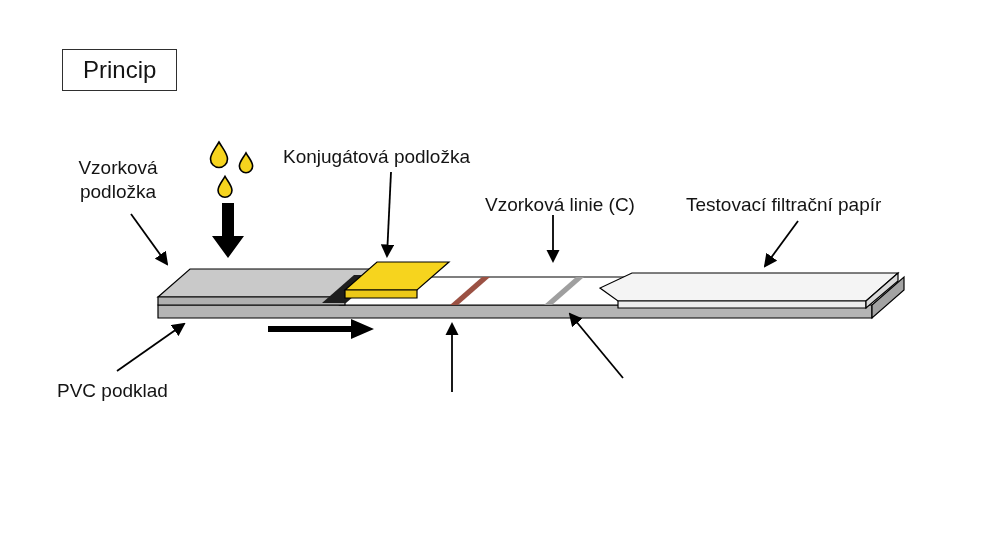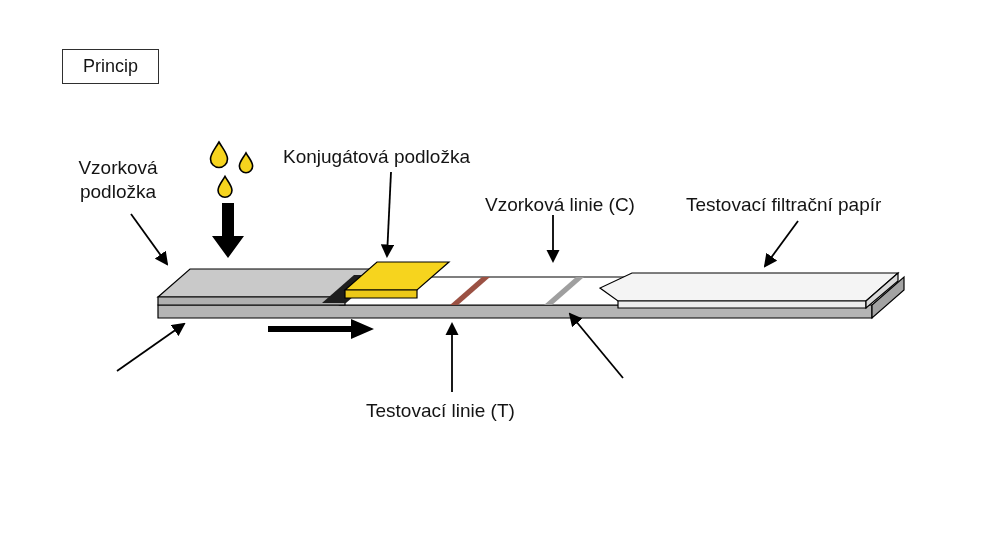--- a/index.html
+++ b/index.html
@@ -8,21 +8,21 @@
     width:1000px;height:546px;
     background:#ffffff;
     font-family:"Liberation Sans", sans-serif;
     color:#141414;
     overflow:hidden;
   }
   .title-box{
     position:absolute;left:62px;top:49px;
     border:1.5px solid #2f2f2f;
     padding:6px 20px;
-    font-size:18px;
+    font-size:24px;
     font-weight:500;
     background:#ffffff;
   }
   .lbl{
     position:absolute;
     font-size:19px;
     font-weight:500;
     line-height:24px;
     white-space:pre-line;
     text-align:center;
@@ -96,17 +96,17 @@
 
   <div class="lbl center" style="left:48px;top:156px;width:140px;">Vzorková
 podložka</div>
 
   <div class="lbl" style="left:283px;top:145px;">Konjugátová podložka</div>
 
   <div class="lbl" style="left:485px;top:193px;">Vzorková linie (C)</div>
 
   <div class="lbl" style="left:686px;top:193px;">Testovací filtrační papír</div>
 
+  <div class="lbl" style="left:57px;top:379px;">PVC podklad</div>
 
-  <div class="lbl" style="left:366px;top:399px;">Testovací linie (T)</div>
 
 
 </div>
 
 </body></html>

